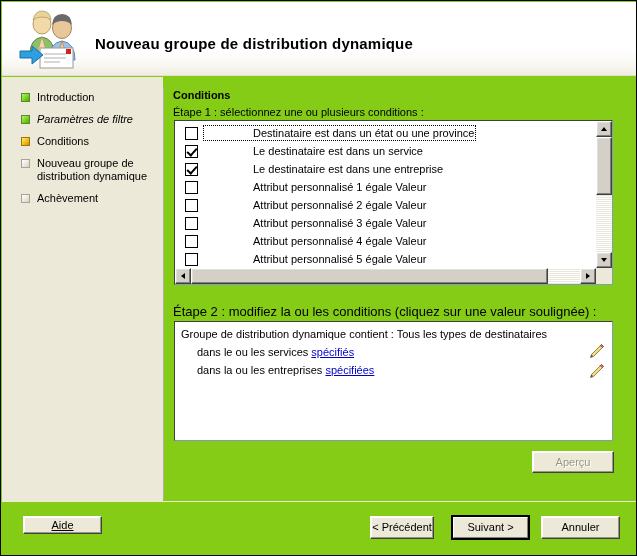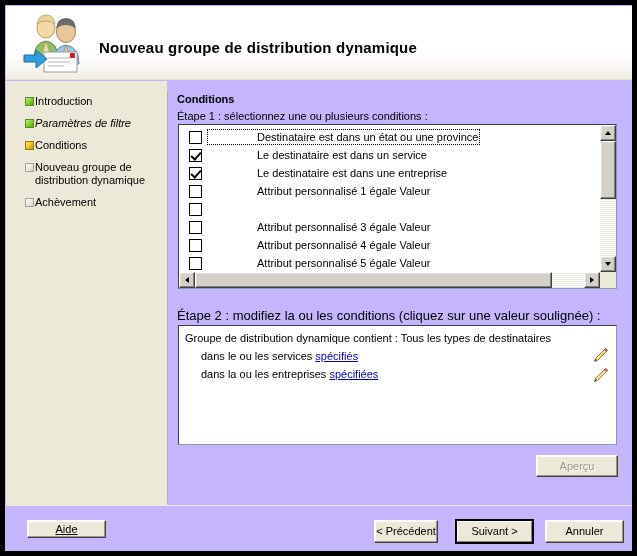--- a/index.html
+++ b/index.html
@@ -10,22 +10,22 @@
   body {
     font-family: "Liberation Sans", sans-serif;
     font-size: 11px;
     color: #000000;
   }
   #wizard {
     position: relative;
     width: 637px;
     height: 556px;
     box-sizing: border-box;
-    background: #c4b5fd;
-    border: 5px solid #000000;
+    background: #84cc16;
+    border: 1px solid #000000;
     overflow: hidden;
   }
 
   
   #banner {
     position: absolute;
     left: 1px; top: 1px;
     width: 635px; height: 74px;
     background: linear-gradient(to bottom, #ffffff 0%, #ffffff 62%, #fbfaf6 80%, #efece1 100%);
     overflow: hidden;
@@ -64,21 +64,21 @@
     left: 162px; top: 86px;
     width: 1px; height: 412px;
     background: #aeb0a0;
   }
   .side-item {
     position: absolute;
     left: 19px;
     width: 135px;
     display: flex;
     align-items: flex-start;
-    gap: 1px;
+    gap: 7px;
     line-height: 13px;
   }
   .side-box {
     flex: 0 0 auto;
     width: 9px; height: 9px;
     margin-top: 2px;
     box-sizing: border-box;
     border: 1px solid #8a8a7a;
   }
   .side-box.done {
@@ -373,20 +373,21 @@
       <div class="cond-row">
         <span class="cb checked"></span>
         <span class="cond-text">Le destinataire est dans une entreprise</span>
       </div>
       <div class="cond-row">
         <span class="cb"></span>
         <span class="cond-text">Attribut personnalisé 1 égale Valeur</span>
       </div>
       <div class="cond-row">
         <span class="cb"></span>
+        <span class="cond-text">Attribut personnalisé 2 égale Valeur</span>
       </div>
       <div class="cond-row">
         <span class="cb"></span>
         <span class="cond-text">Attribut personnalisé 3 égale Valeur</span>
       </div>
       <div class="cond-row">
         <span class="cb"></span>
         <span class="cond-text">Attribut personnalisé 4 égale Valeur</span>
       </div>
       <div class="cond-row">

